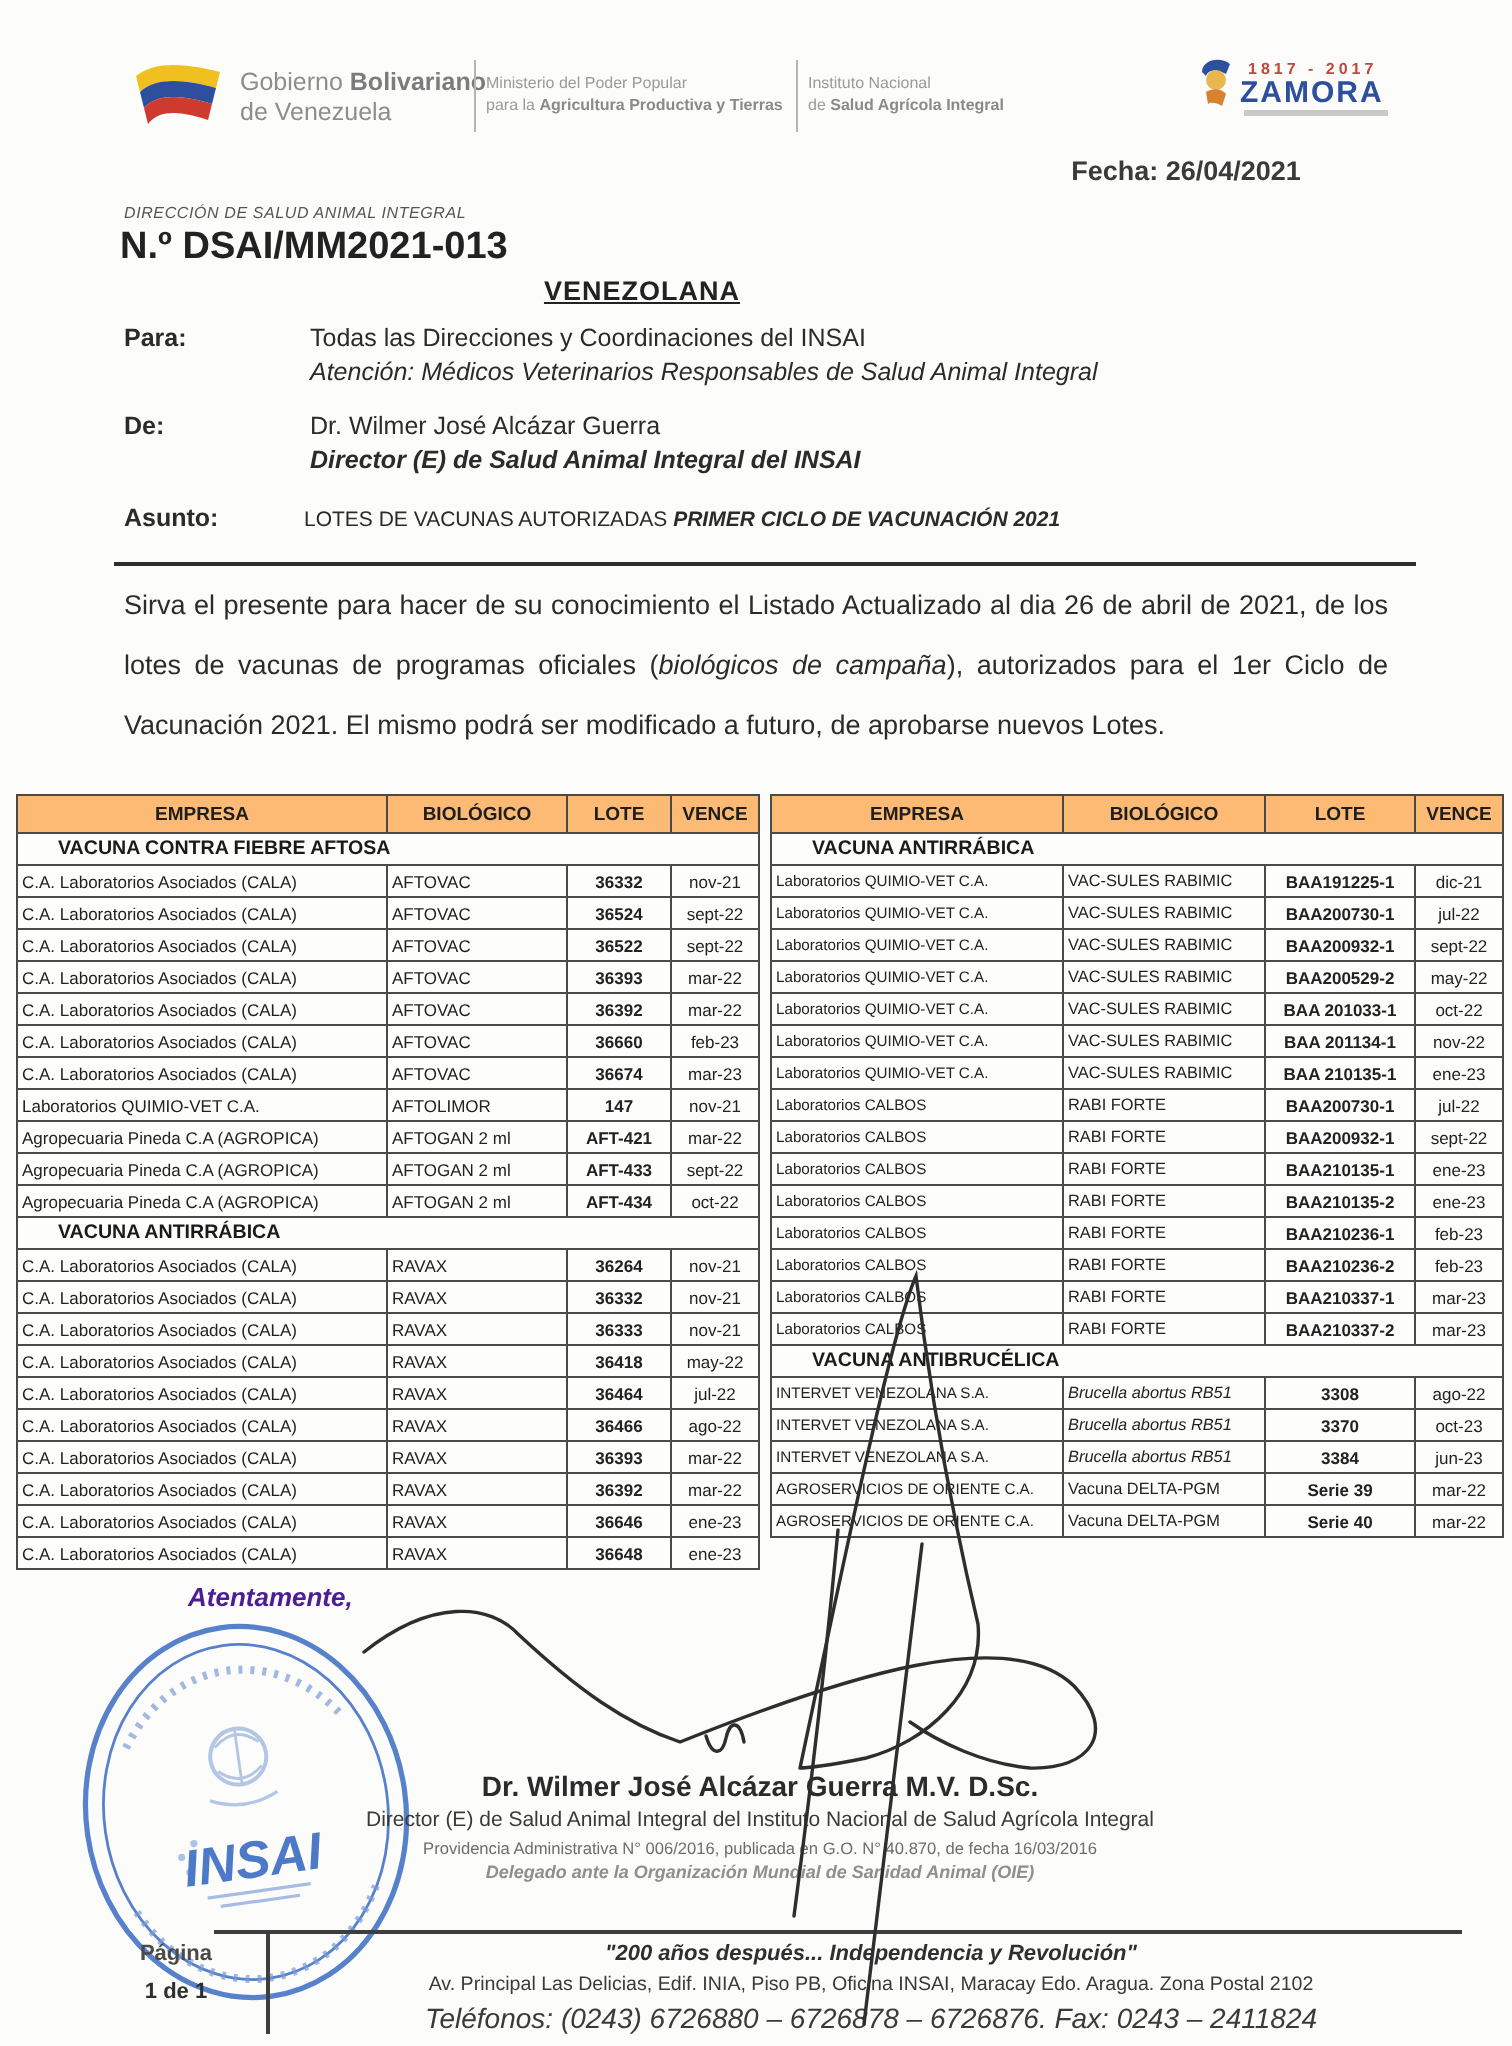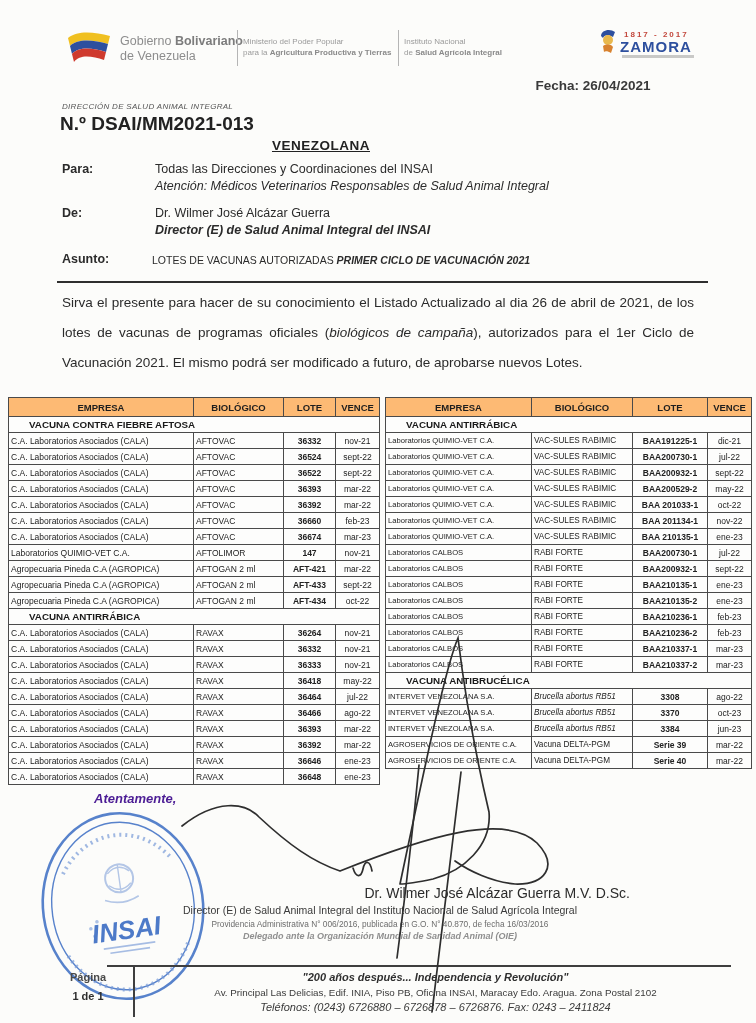--- a/index.html
+++ b/index.html
@@ -46,31 +46,31 @@
   td.c3{text-align:center;font-size:8.8px;}
   #tleft{left:8px;top:397px;width:371px;}
   #tright{left:385px;top:397px;width:366px;}
   #tright td.c0{font-size:7.6px;}
   #tright td.c1{font-size:8.2px;}
 
   
   .atent{position:absolute;left:94px;top:791px;font-size:13px;font-weight:bold;font-style:italic;color:#4c1d95;}
   .sigsvg{position:absolute;left:0;top:0;width:756px;height:1023px;pointer-events:none;z-index:6;}
   .stamp{position:absolute;left:28px;top:806px;width:190px;height:200px;z-index:4;opacity:.92;}
-  .signame{position:absolute;left:130px;top:885px;width:500px;text-align:right;font-size:14px;font-weight:normal;color:#2b2b2b;z-index:5;}
+  .signame{position:absolute;left:130px;top:885px;width:500px;text-align:center;font-size:14px;font-weight:bold;color:#2b2b2b;z-index:5;}
   .sigcargo{position:absolute;left:70px;top:904px;width:620px;text-align:center;font-size:10.5px;color:#3a3a3a;z-index:5;}
   .sigprov{position:absolute;left:90px;top:919px;width:580px;text-align:center;font-size:8.3px;color:#6d6d6d;z-index:5;}
   .sigdel{position:absolute;left:90px;top:931px;width:580px;text-align:center;font-size:9px;font-weight:bold;font-style:italic;color:#8f8f8f;z-index:5;}
   .frule{position:absolute;left:107px;top:965px;width:624px;height:2px;background:#3e3e3e;z-index:5;}
   .fvdiv{position:absolute;left:133px;top:965px;width:2px;height:52px;background:#3e3e3e;z-index:5;}
   .pagina{position:absolute;left:50px;top:971px;width:76px;text-align:center;font-size:11px;font-weight:bold;color:#4a4a4a;z-index:5;}
   .pagina .pv{display:block;margin-top:7px;color:#2f2f2f;}
   .flema{position:absolute;left:140px;top:971px;width:591px;text-align:center;font-size:11px;font-weight:bold;font-style:italic;color:#2f2f2f;z-index:5;}
   .fdir{position:absolute;left:140px;top:987px;width:591px;text-align:center;font-size:9.8px;color:#3a3a3a;z-index:5;}
-  .ftel{position:absolute;left:140px;top:1001px;width:591px;text-align:center;font-size:11px;font-style:italic;color:#3a3a3a;z-index:5;}
+  .ftel{position:absolute;left:140px;top:1001px;width:591px;text-align:center;font-size:14px;font-style:italic;color:#3a3a3a;z-index:5;}
 </style>
 </head>
 <body>
 
 <div class="page">
 
   <div class="hdr">
     <svg class="flag" width="50" height="40" viewBox="0 0 50 40">
       <path d="M4 10 C14 2 30 4 46 8 L44 16 C30 12 14 10 6 18 Z" fill="#f0c020"></path>
       <path d="M6 18 C14 10 30 12 44 16 L42 24 C29 20 15 18 8 26 Z" fill="#2d4f9e"></path>

